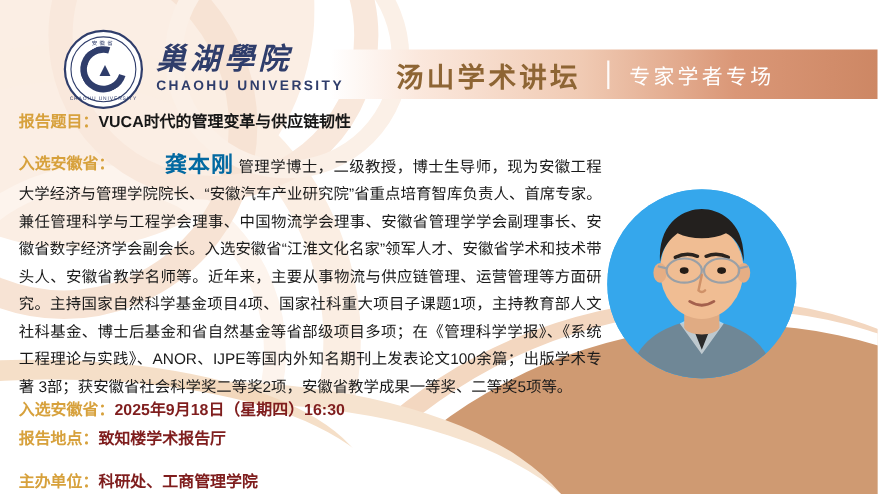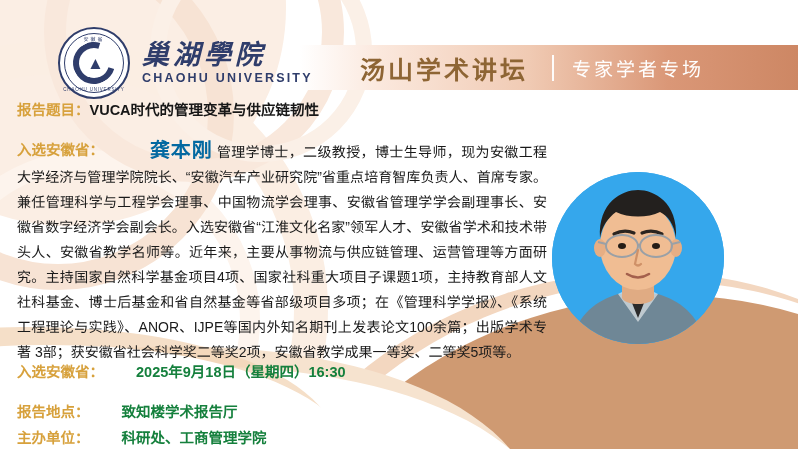--- a/index.html
+++ b/index.html
@@ -357,26 +357,25 @@
     text-justify: inter-ideograph;
   }
 
   .row-info {
     position: absolute;
     left: 17px;
     font-size: 14.5px;
     white-space: nowrap;
   }
   .row-info .value {
-    color: #15803d;
-    font-weight: 700;
-    margin-left: 32px;
+    color: #7f1d1d;
+    font-weight: 700;
   }
   .row-time { top: 360px; }
-  .row-place { top: 400px; }
+  .row-place { top: 387px; }
   .row-org { top: 426px; }
 
   
   .portrait {
     position: absolute;
     left: 552px;
     top: 172px;
     width: 172px;
     height: 172px;
     border-radius: 50%;

